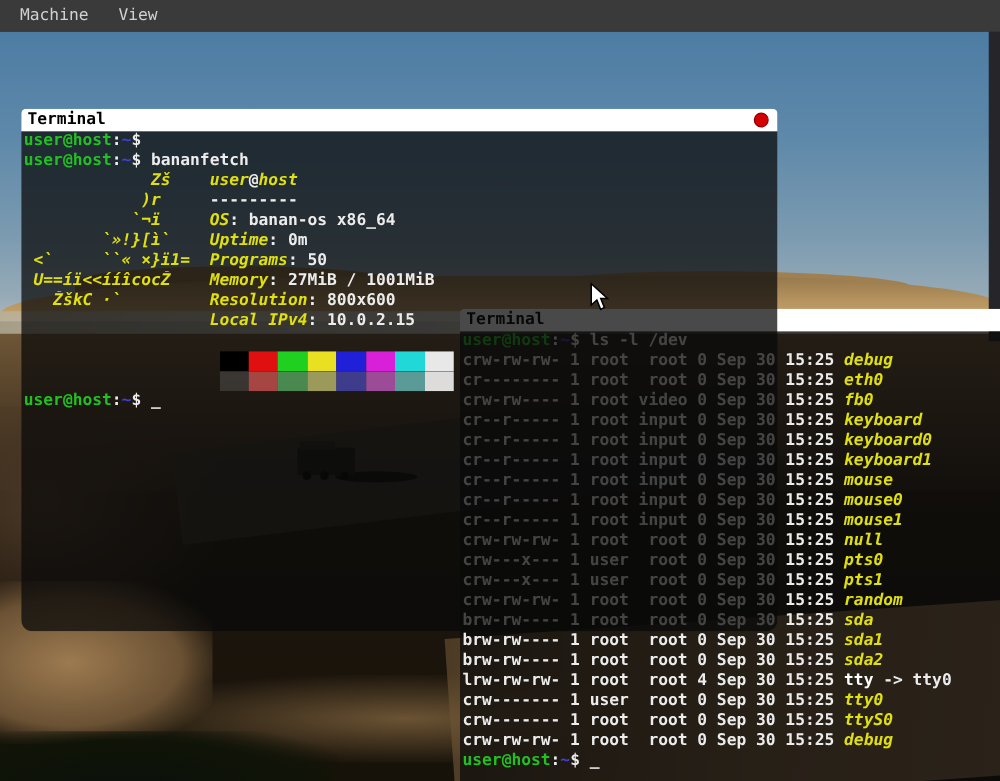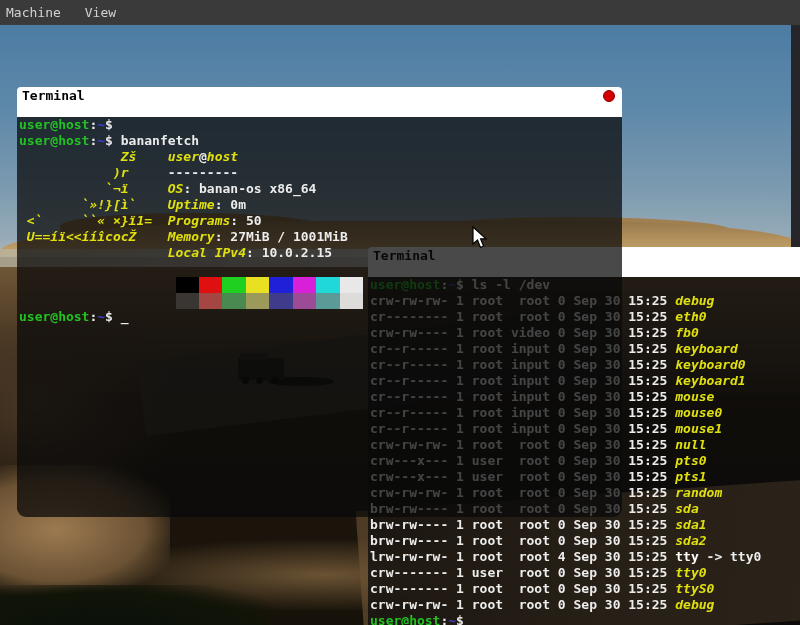--- a/index.html
+++ b/index.html
@@ -7,21 +7,21 @@
     width:800px;height:625px;position:relative;overflow:hidden;
     background:#000;font-family:"DejaVu Sans Mono","Liberation Mono",monospace;
   }
   
   .menubar{
     position:absolute;left:0;top:0;width:800px;height:25px;
     background:#3a3a3a;z-index:6;display:flex;align-items:center;
     font-size:13px;color:#d2d2d2;
   }
   .menubar .menu-item{padding:0 12px;height:25px;line-height:25px;cursor:default;}
-  .menubar .menu-item:first-child{padding-left:6px;}
+  .menubar .menu-item:first-child{padding-left:16px;}
   
   .desktop{position:absolute;left:0;top:25px;width:800px;height:600px;overflow:hidden;z-index:1;}
   .sky{position:absolute;left:0;top:0;width:800px;height:232px;
     background:linear-gradient(180deg,#4d7ca3 0%,#5d88a9 35%,#7b9ab0 70%,#97abb7 92%,#aeb9bb 100%);}
   .dune-ridge{position:absolute;left:0;top:196px;width:800px;height:34px;
     background:linear-gradient(180deg,#96794c 0%,#b5925e 55%,#c4a570 100%);
     border-radius:40% 30% 20% 35%/90% 70% 0 0;}
   .dune-bump1{position:absolute;left:60px;top:188px;width:260px;height:26px;background:#8e7248;border-radius:50% 50% 0 0;}
   .dune-bump2{position:absolute;left:430px;top:192px;width:300px;height:24px;background:#a08050;border-radius:50% 60% 0 0;}
   .chalk-band{position:absolute;left:0;top:224px;width:800px;height:22px;
@@ -43,21 +43,21 @@
   .dark-bottomleft{position:absolute;left:-10px;top:560px;width:280px;height:70px;
     background:radial-gradient(ellipse at 40% 70%,#0a100b 0%,#101408 60%,rgba(10,12,6,0) 85%);}
   .photo-edge-strip{position:absolute;left:791px;top:0;width:9px;height:248px;background:#26262a;}
   .truck{position:absolute;left:238px;top:333px;width:46px;height:22px;background:#1a1713;border-radius:2px;}
   .truck-cargo{position:absolute;left:240px;top:328px;width:28px;height:7px;background:#2a241c;border-radius:1px;}
   .truck-wheel{position:absolute;width:7px;height:7px;border-radius:50%;background:#070605;top:352px;}
   .truck-shadow{position:absolute;left:268px;top:352px;width:66px;height:9px;background:#0e0c08;border-radius:50%;}
   
   .window{position:absolute;overflow:hidden;}
   .titlebar{
-    height:30px;background:#ffffff;color:#000;font-weight:bold;font-size:13px;
+    height:18px;background:#ffffff;color:#000;font-weight:bold;font-size:13px;
     line-height:18px;padding-left:5px;position:relative;cursor:default;
   }
   .close-btn{position:absolute;right:7px;top:3px;width:12px;height:12px;border-radius:50%;
     background:#d40000;border:1px solid #8d0000;box-sizing:border-box;cursor:pointer;}
   .termbody{
     background:rgba(9,9,9,0.74);font-size:13px;font-weight:bold;line-height:16px;
     padding:0 0 0 2px;cursor:text;
   }
   .tline{height:16px;white-space:pre;overflow:hidden;}
   .c-g{color:#22c122;} .c-w{color:#ececec;} .c-y{color:#e0e00e;font-style:italic;}
@@ -139,20 +139,21 @@
   </div>
   <div class="termbody">
       <div class="tline"><span class="c-g">user@host</span><span class="c-w">:</span><span class="c-b">~</span><span class="c-w">$ </span></div>
       <div class="tline"><span class="c-g">user@host</span><span class="c-w">:</span><span class="c-b">~</span><span class="c-w">$ bananfetch</span></div>
       <div class="tline"><span class="c-y">             Zš    user</span><span class="c-w">@</span><span class="c-y">host</span></div>
       <div class="tline"><span class="c-y">            )r     </span><span class="c-w">---------</span></div>
       <div class="tline"><span class="c-y">           `¬ï     OS</span><span class="c-w">: banan-os x86_64</span></div>
       <div class="tline"><span class="c-y">        `»!}[ì`    Uptime</span><span class="c-w">: 0m</span></div>
       <div class="tline"><span class="c-y"> &lt;`     ``« ×}ï1=  Programs</span><span class="c-w">: 50</span></div>
       <div class="tline"><span class="c-y"> U==íï&lt;&lt;ííîcocŽ    Memory</span><span class="c-w">: 27MiB / 1001MiB</span></div>
+      <div class="tline"><span class="c-y">   ŽškC ·`         Resolution</span><span class="c-w">: 800x600</span></div>
       <div class="tline"><span class="c-y">                   Local IPv4</span><span class="c-w">: 10.0.2.15</span></div>
       <div class="tline"><span class="c-w"></span></div>
       <div class="tline palette-row"><span class="pblock" style="background: rgb(0, 0, 0);"></span><span class="pblock" style="background: rgb(224, 16, 16);"></span><span class="pblock" style="background: rgb(32, 208, 32);"></span><span class="pblock" style="background: rgb(232, 224, 32);"></span><span class="pblock" style="background: rgb(32, 32, 216);"></span><span class="pblock" style="background: rgb(216, 32, 216);"></span><span class="pblock" style="background: rgb(32, 216, 216);"></span><span class="pblock" style="background: rgb(232, 232, 232);"></span></div>
       <div class="tline palette-row"><span class="pblock" style="background: rgba(90, 90, 90, 0.45);"></span><span class="pblock" style="background: rgba(255, 100, 100, 0.6);"></span><span class="pblock" style="background: rgba(110, 230, 130, 0.55);"></span><span class="pblock" style="background: rgba(240, 240, 140, 0.6);"></span><span class="pblock" style="background: rgba(90, 90, 240, 0.55);"></span><span class="pblock" style="background: rgba(240, 110, 240, 0.6);"></span><span class="pblock" style="background: rgba(130, 240, 240, 0.6);"></span><span class="pblock" style="background: rgba(255, 255, 255, 0.85);"></span></div>
       <div class="tline"><span class="c-g">user@host</span><span class="c-w">:</span><span class="c-b">~</span><span class="c-w">$ </span><span class="c-w">_</span></div>
     </div>
 </div>
 
 <div class="cursor">
   <svg width="17" height="24" viewBox="0 0 17 24">

